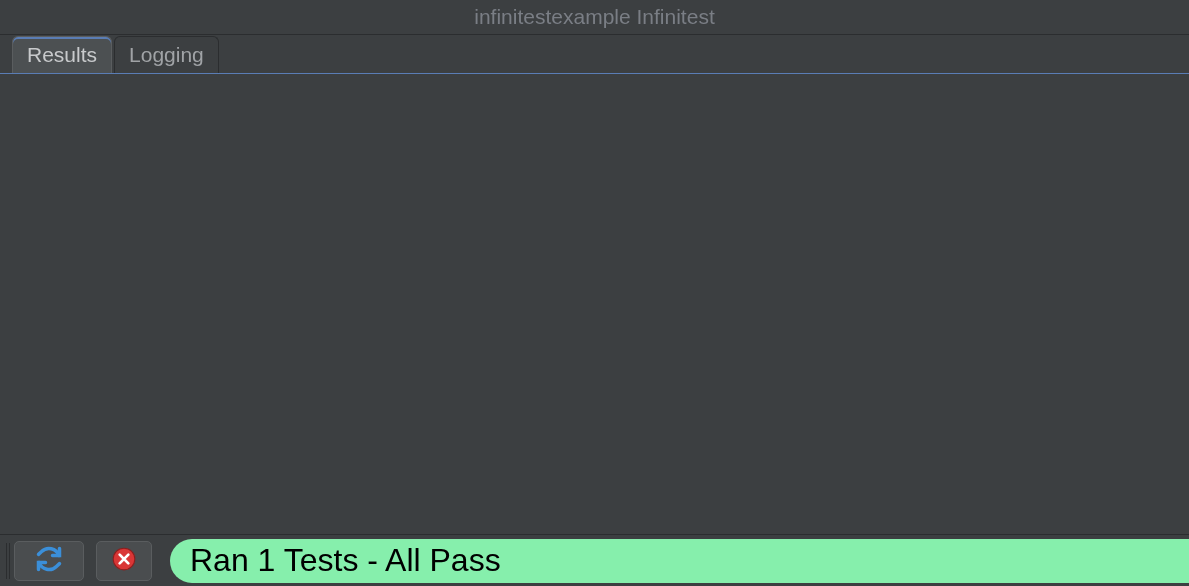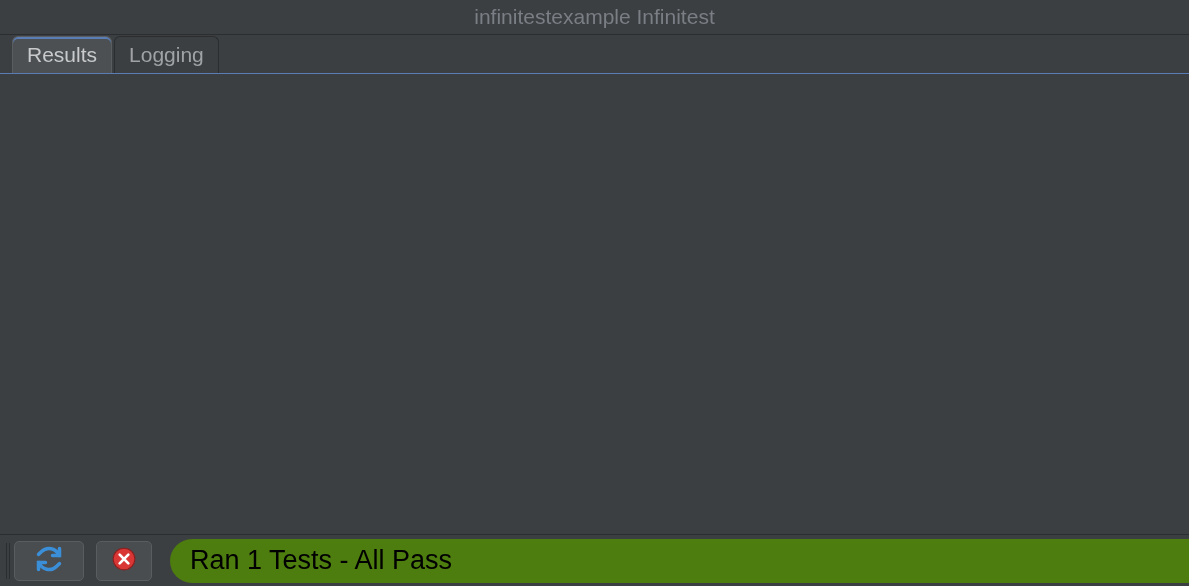--- a/index.html
+++ b/index.html
@@ -93,27 +93,27 @@
     }
     .status-button:first-of-type {
       margin-left: 6px;
     }
     .status-button.small {
       width: 56px;
     }
     .status-message {
       flex: 1;
       height: 44px;
-      background: #4d7c0f;
+      background: #86efac;
       border-radius: 22px 0 0 22px;
       display: flex;
       align-items: center;
       padding-left: 20px;
       color: #000;
-      font-size: 27px;
+      font-size: 32px;
       font-weight: normal;
       margin-left: 6px;
     }
     .refresh-icon svg {
       width: 28px;
       height: 28px;
     }
     .cancel-icon svg {
       width: 26px;
       height: 26px;

